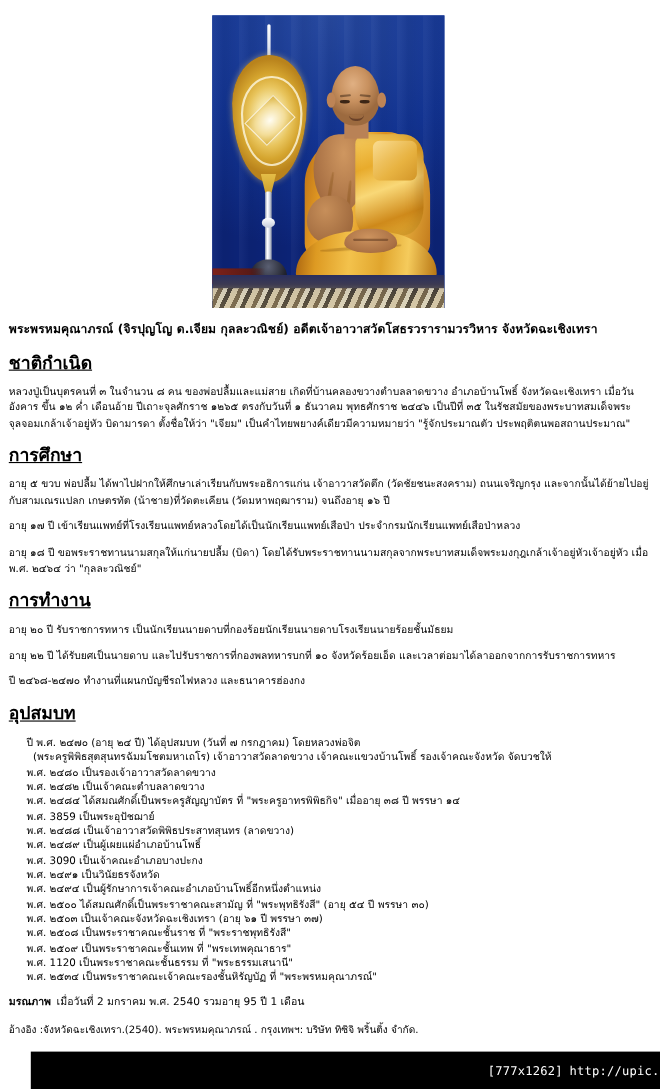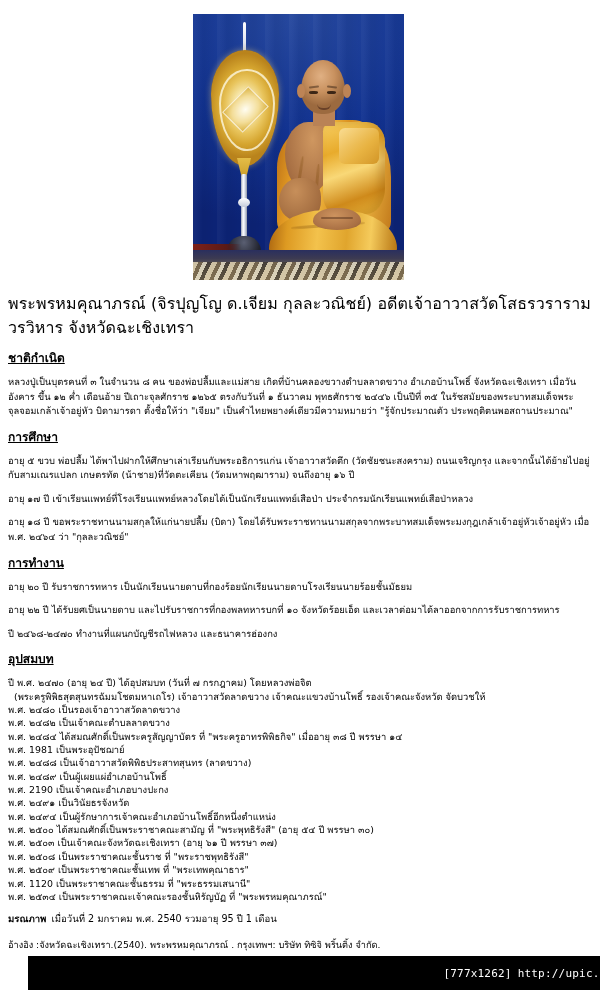--- a/index.html
+++ b/index.html
@@ -262,41 +262,41 @@
   }
 
   
   .content {
     position: absolute;
     left: 8px;
     top: 292px;
     width: 586px;
   }
   .doc-title {
-    font-size: 16px;
-    font-weight: normal;
+    font-size: 11px;
+    font-weight: bold;
     line-height: 1.5;
     margin: 0 0 9px 0;
     letter-spacing: 0.1px;
   }
   .section-head {
-    font-size: 12px;
+    font-size: 16px;
     font-weight: bold;
     text-decoration: underline;
     margin: 0 0 8px 0;
     line-height: 1.5;
   }
   .para {
     font-size: 9.4px;
     line-height: 1.55;
     margin: 0 4px 9px 0;
     text-align: left;
   }
   .list {
-    margin: 0 0 9px 0;
+    margin: 0 0 9px 16px;
     padding: 0;
     list-style: none;
   }
   .list li {
     font-size: 9.4px;
     line-height: 1.42;
     margin: 0;
   }
   .list li.indent { padding-left: 6px; }
   .death-line {
@@ -396,24 +396,24 @@
     <p class="para">อายุ ๒๒ ปี ได้รับยศเป็นนายดาบ และไปรับราชการที่กองพลทหารบกที่ ๑๐ จังหวัดร้อยเอ็ด และเวลาต่อมาได้ลาออกจากการรับราชการทหาร</p>
     <p class="para">ปี ๒๔๖๘-๒๔๗๐ ทำงานที่แผนกบัญชีรถไฟหลวง และธนาคารฮ่องกง</p>
 
     <div class="section-head">อุปสมบท</div>
     <ul class="list">
       <li>ปี พ.ศ. ๒๔๗๐ (อายุ ๒๔ ปี) ได้อุปสมบท (วันที่ ๗ กรกฎาคม) โดยหลวงพ่อจิต</li>
       <li class="indent">(พระครูพิพิธสุตสุนทรฉัมมโชตมหาเถโร) เจ้าอาวาสวัดลาดขวาง เจ้าคณะแขวงบ้านโพธิ์ รองเจ้าคณะจังหวัด จัดบวชให้</li>
       <li>พ.ศ. ๒๔๘๐ เป็นรองเจ้าอาวาสวัดลาดขวาง</li>
       <li>พ.ศ. ๒๔๘๒ เป็นเจ้าคณะตำบลลาดขวาง</li>
       <li>พ.ศ. ๒๔๘๔ ได้สมณศักดิ์เป็นพระครูสัญญาบัตร ที่ "พระครูอาทรพิพิธกิจ" เมื่ออายุ ๓๘ ปี พรรษา ๑๔</li>
-      <li>พ.ศ. 1981 เป็นพระอุปัชฌาย์</li>
+      <li>พ.ศ. 3859 เป็นพระอุปัชฌาย์</li>
       <li>พ.ศ. ๒๔๘๘ เป็นเจ้าอาวาสวัดพิพิธประสาทสุนทร (ลาดขวาง)</li>
       <li>พ.ศ. ๒๔๘๙ เป็นผู้เผยแผ่อำเภอบ้านโพธิ์</li>
-      <li>พ.ศ. 2190 เป็นเจ้าคณะอำเภอบางปะกง</li>
+      <li>พ.ศ. 3090 เป็นเจ้าคณะอำเภอบางปะกง</li>
       <li>พ.ศ. ๒๔๙๑ เป็นวินัยธรจังหวัด</li>
       <li>พ.ศ. ๒๔๙๔ เป็นผู้รักษาการเจ้าคณะอำเภอบ้านโพธิ์อีกหนึ่งตำแหน่ง</li>
       <li>พ.ศ. ๒๕๐๐ ได้สมณศักดิ์เป็นพระราชาคณะสามัญ ที่ "พระพุทธิรังสี" (อายุ ๕๔ ปี พรรษา ๓๐)</li>
       <li>พ.ศ. ๒๕๐๓ เป็นเจ้าคณะจังหวัดฉะเชิงเทรา (อายุ ๖๑ ปี พรรษา ๓๗)</li>
       <li>พ.ศ. ๒๕๐๘ เป็นพระราชาคณะชั้นราช ที่ "พระราชพุทธิรังสี"</li>
       <li>พ.ศ. ๒๕๐๙ เป็นพระราชาคณะชั้นเทพ ที่ "พระเทพคุณาธาร"</li>
       <li>พ.ศ. 1120 เป็นพระราชาคณะชั้นธรรม ที่ "พระธรรมเสนานี"</li>
       <li>พ.ศ. ๒๕๓๔ เป็นพระราชาคณะเจ้าคณะรองชั้นหิรัญบัฏ ที่ "พระพรหมคุณาภรณ์"</li>
     </ul>
 

